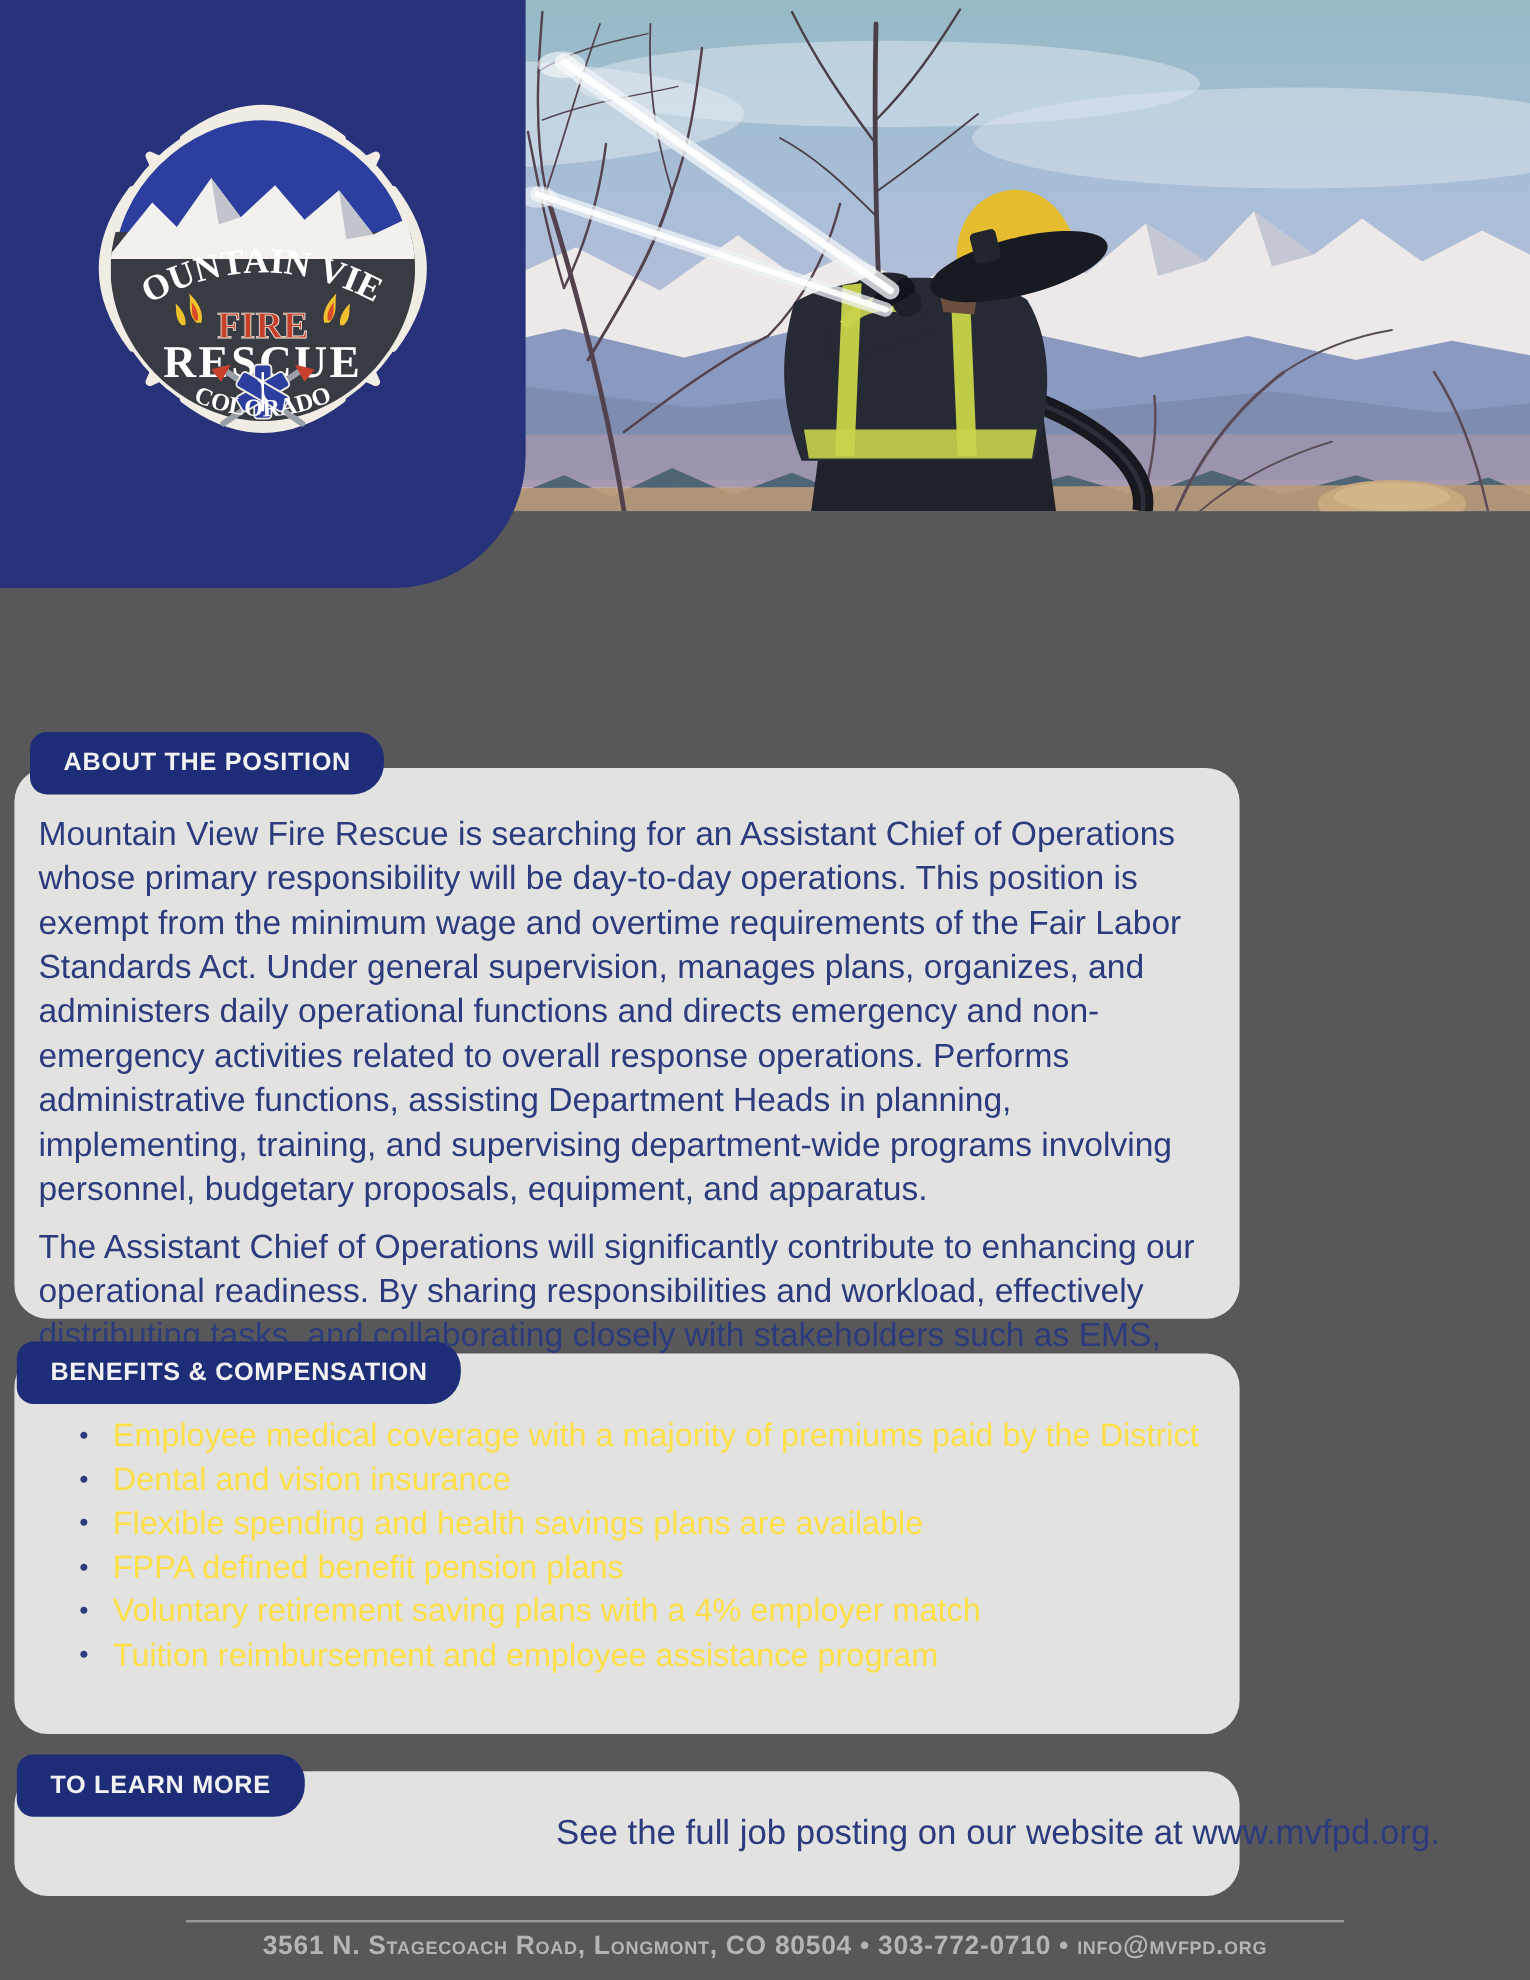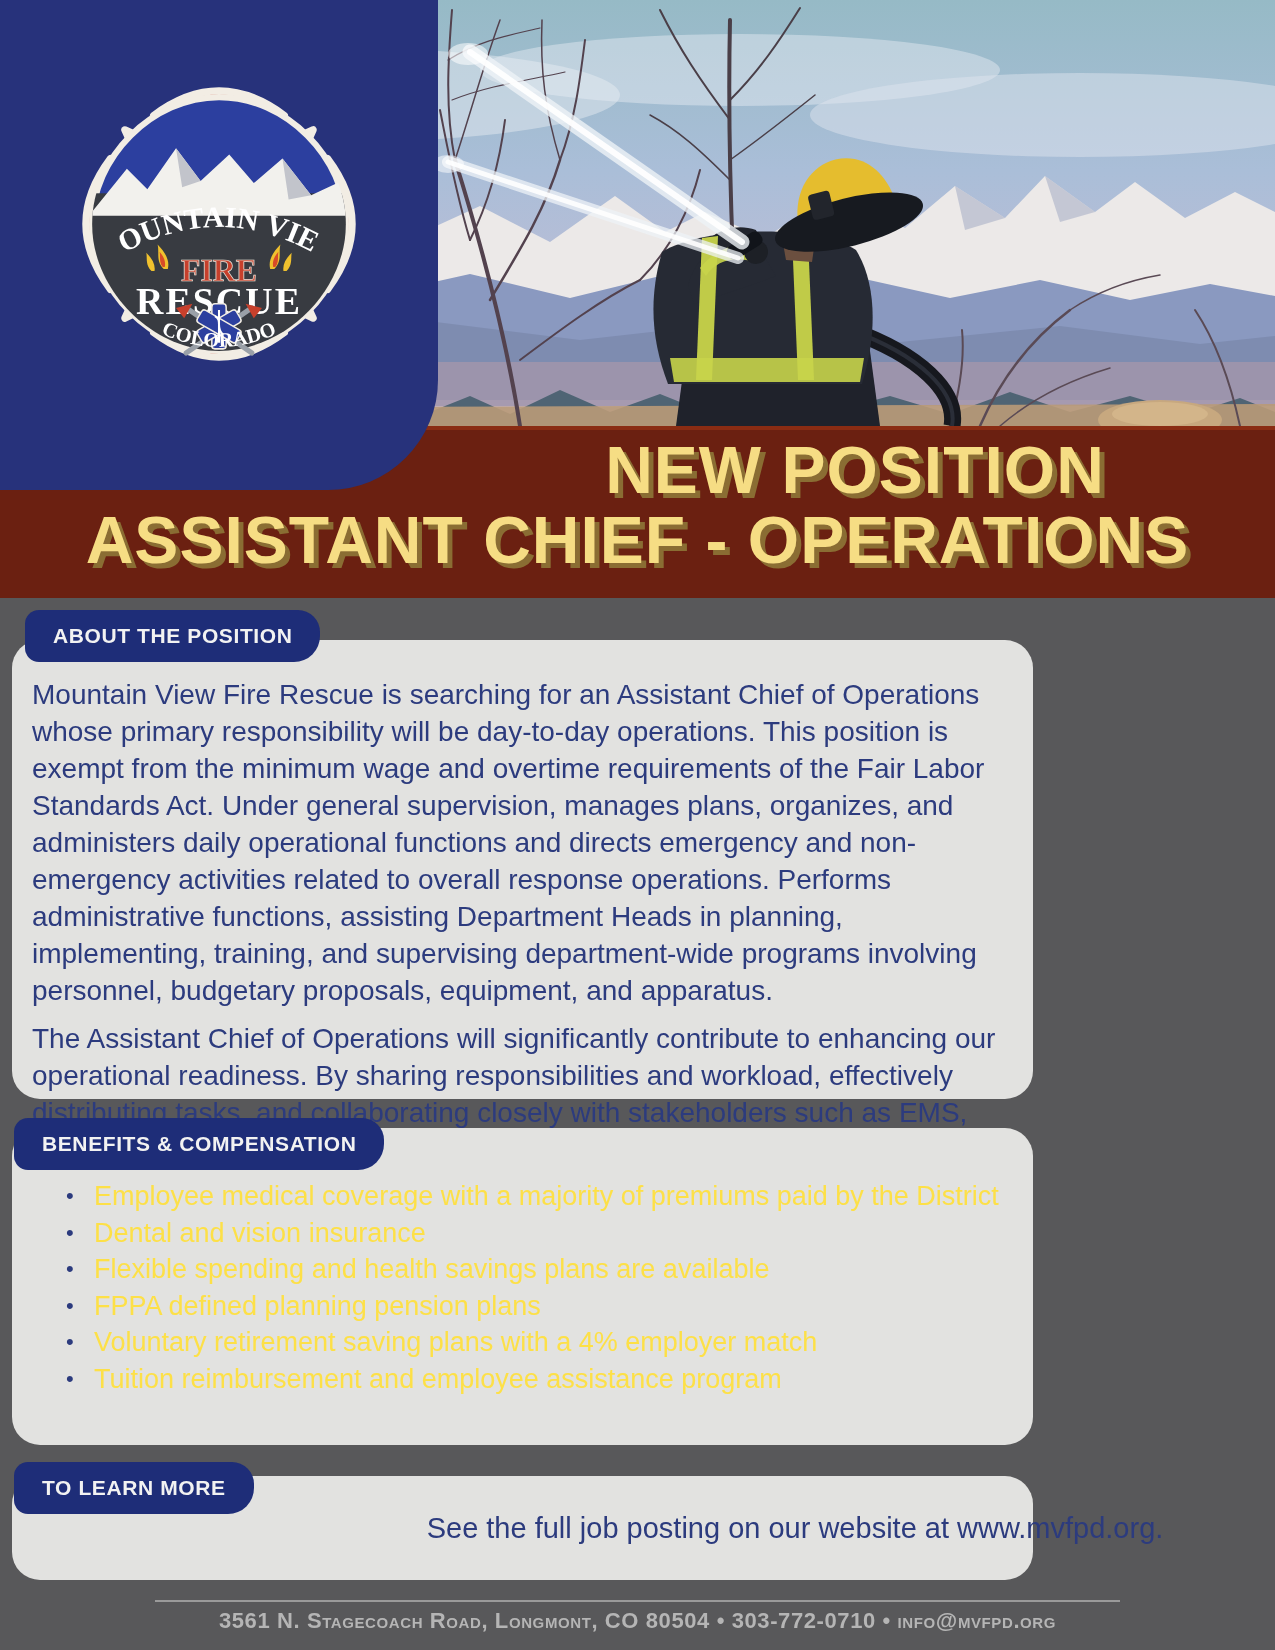--- a/index.html
+++ b/index.html
@@ -59,21 +59,21 @@
     margin:0;padding:0;list-style:none;
   }
   .benefit-list li{
     position:relative;color:#fde047;font-size:27px;line-height:36.5px;
     padding-left:34px;font-weight:500;
   }
   .benefit-list li::before{
     content:"•";position:absolute;left:6px;top:0;font-size:22px;color:#2c3b7e;
   }
   .learn-text{
-    position:absolute;top:1512px;left:390px;width:810px;text-align:center;z-index:4;
+    position:absolute;top:1512px;left:390px;width:810px;text-align:right;z-index:4;
     color:#2c3b7e;font-size:29px;font-weight:500;
   }
   
   .footer-divider{
     position:absolute;top:1600px;left:155px;width:965px;height:2px;background:#9a9a9a;
   }
   .footer-text{
     position:absolute;top:1608px;left:0;width:1275px;text-align:center;
     color:#b5b5b5;font-size:22px;font-weight:700;font-variant:small-caps;
     letter-spacing:.6px;
@@ -176,24 +176,20 @@
         <path d="M742,242 L470,52" stroke="#eef3f7" stroke-width="15" stroke-linecap="round" opacity="0.8"></path>
         <path d="M742,242 L470,52" stroke="#ffffff" stroke-width="6" stroke-linecap="round" opacity="0.95"></path>
         <path d="M738,258 L448,162" stroke="#eef3f7" stroke-width="12" stroke-linecap="round" opacity="0.75"></path>
         <path d="M738,258 L448,162" stroke="#ffffff" stroke-width="5" stroke-linecap="round" opacity="0.9"></path>
         <ellipse cx="468" cy="54" rx="20" ry="11" fill="#ffffff" opacity="0.55"></ellipse>
         <ellipse cx="448" cy="164" rx="16" ry="9" fill="#ffffff" opacity="0.5"></ellipse>
       </g>
     </svg>
   </div>
 
-  <div class="banner">
-    <div class="banner-line1">NEW POSITION</div>
-    <div class="banner-line2">ASSISTANT CHIEF - OPERATIONS</div>
-  </div>
 
   <div class="logo-panel">
     <svg width="348" height="348" viewBox="0 0 340 340">
 
       <path d="M106,64 Q170,16 234,64 Q216,100 262,78 Q240,124 276,106 Q324,170 276,234 Q240,216 262,262 Q216,240 234,276 Q170,324 106,276 Q124,240 78,262 Q100,216 64,234 Q16,170 64,106 Q100,124 78,78 Q124,100 106,64 Z" fill="#c33d2c" stroke="#f2ede4" stroke-width="7" stroke-linejoin="round"></path>
 
       <path id="shield" d="M170,46 C235,46 294,105 294,170 C294,235 235,294 170,294 C105,294 46,235 46,170 C46,105 105,46 170,46 Z" fill="#2c3f9f" stroke="#f2ede4" stroke-width="6"></path>
       <clipPath id="shieldClip">
         <path d="M170,46 C235,46 294,105 294,170 C294,235 235,294 170,294 C105,294 46,235 46,170 C46,105 105,46 170,46 Z"></path>
       </clipPath>
@@ -251,21 +247,21 @@
     <p>Mountain View Fire Rescue is searching for an Assistant Chief of Operations whose primary responsibility will be day-to-day operations. This position is exempt from the minimum wage and overtime requirements of the Fair Labor Standards Act. Under general supervision, manages plans, organizes, and administers daily operational functions and directs emergency and non-emergency activities related to overall response operations. Performs administrative functions, assisting Department Heads in planning, implementing, training, and supervising department-wide programs involving personnel, budgetary proposals, equipment, and apparatus.</p>
     <p>The Assistant Chief of Operations will significantly contribute to enhancing our operational readiness. By sharing responsibilities and workload, effectively distributing tasks, and collaborating closely with stakeholders such as EMS, Training, Wildland, and fleet management, the Assistant Chief will optimize our readiness to respond promptly and efficiently to emergencies.</p>
   </div>
 
   <div class="pill" style="top:1118px;left:14px;">BENEFITS &amp; COMPENSATION</div>
   <div class="panel panel-benefits"></div>
   <ul class="benefit-list">
     <li>Employee medical coverage with a majority of premiums paid by the District</li>
     <li>Dental and vision insurance</li>
     <li>Flexible spending and health savings plans are available</li>
-    <li>FPPA defined planning pension plans</li>
+    <li>FPPA defined benefit pension plans</li>
     <li>Voluntary retirement saving plans with a 4% employer match</li>
     <li>Tuition reimbursement and employee assistance program</li>
   </ul>
 
   <div class="pill" style="top:1462px;left:14px;">TO LEARN MORE</div>
   <div class="panel panel-learn"></div>
   <div class="learn-text">See the full job posting on our website at www.mvfpd.org.</div>
 
   <div class="footer-divider"></div>
   <div class="footer-text">3561 N. Stagecoach Road, Longmont, CO 80504 • 303-772-0710 • info@mvfpd.org</div>

